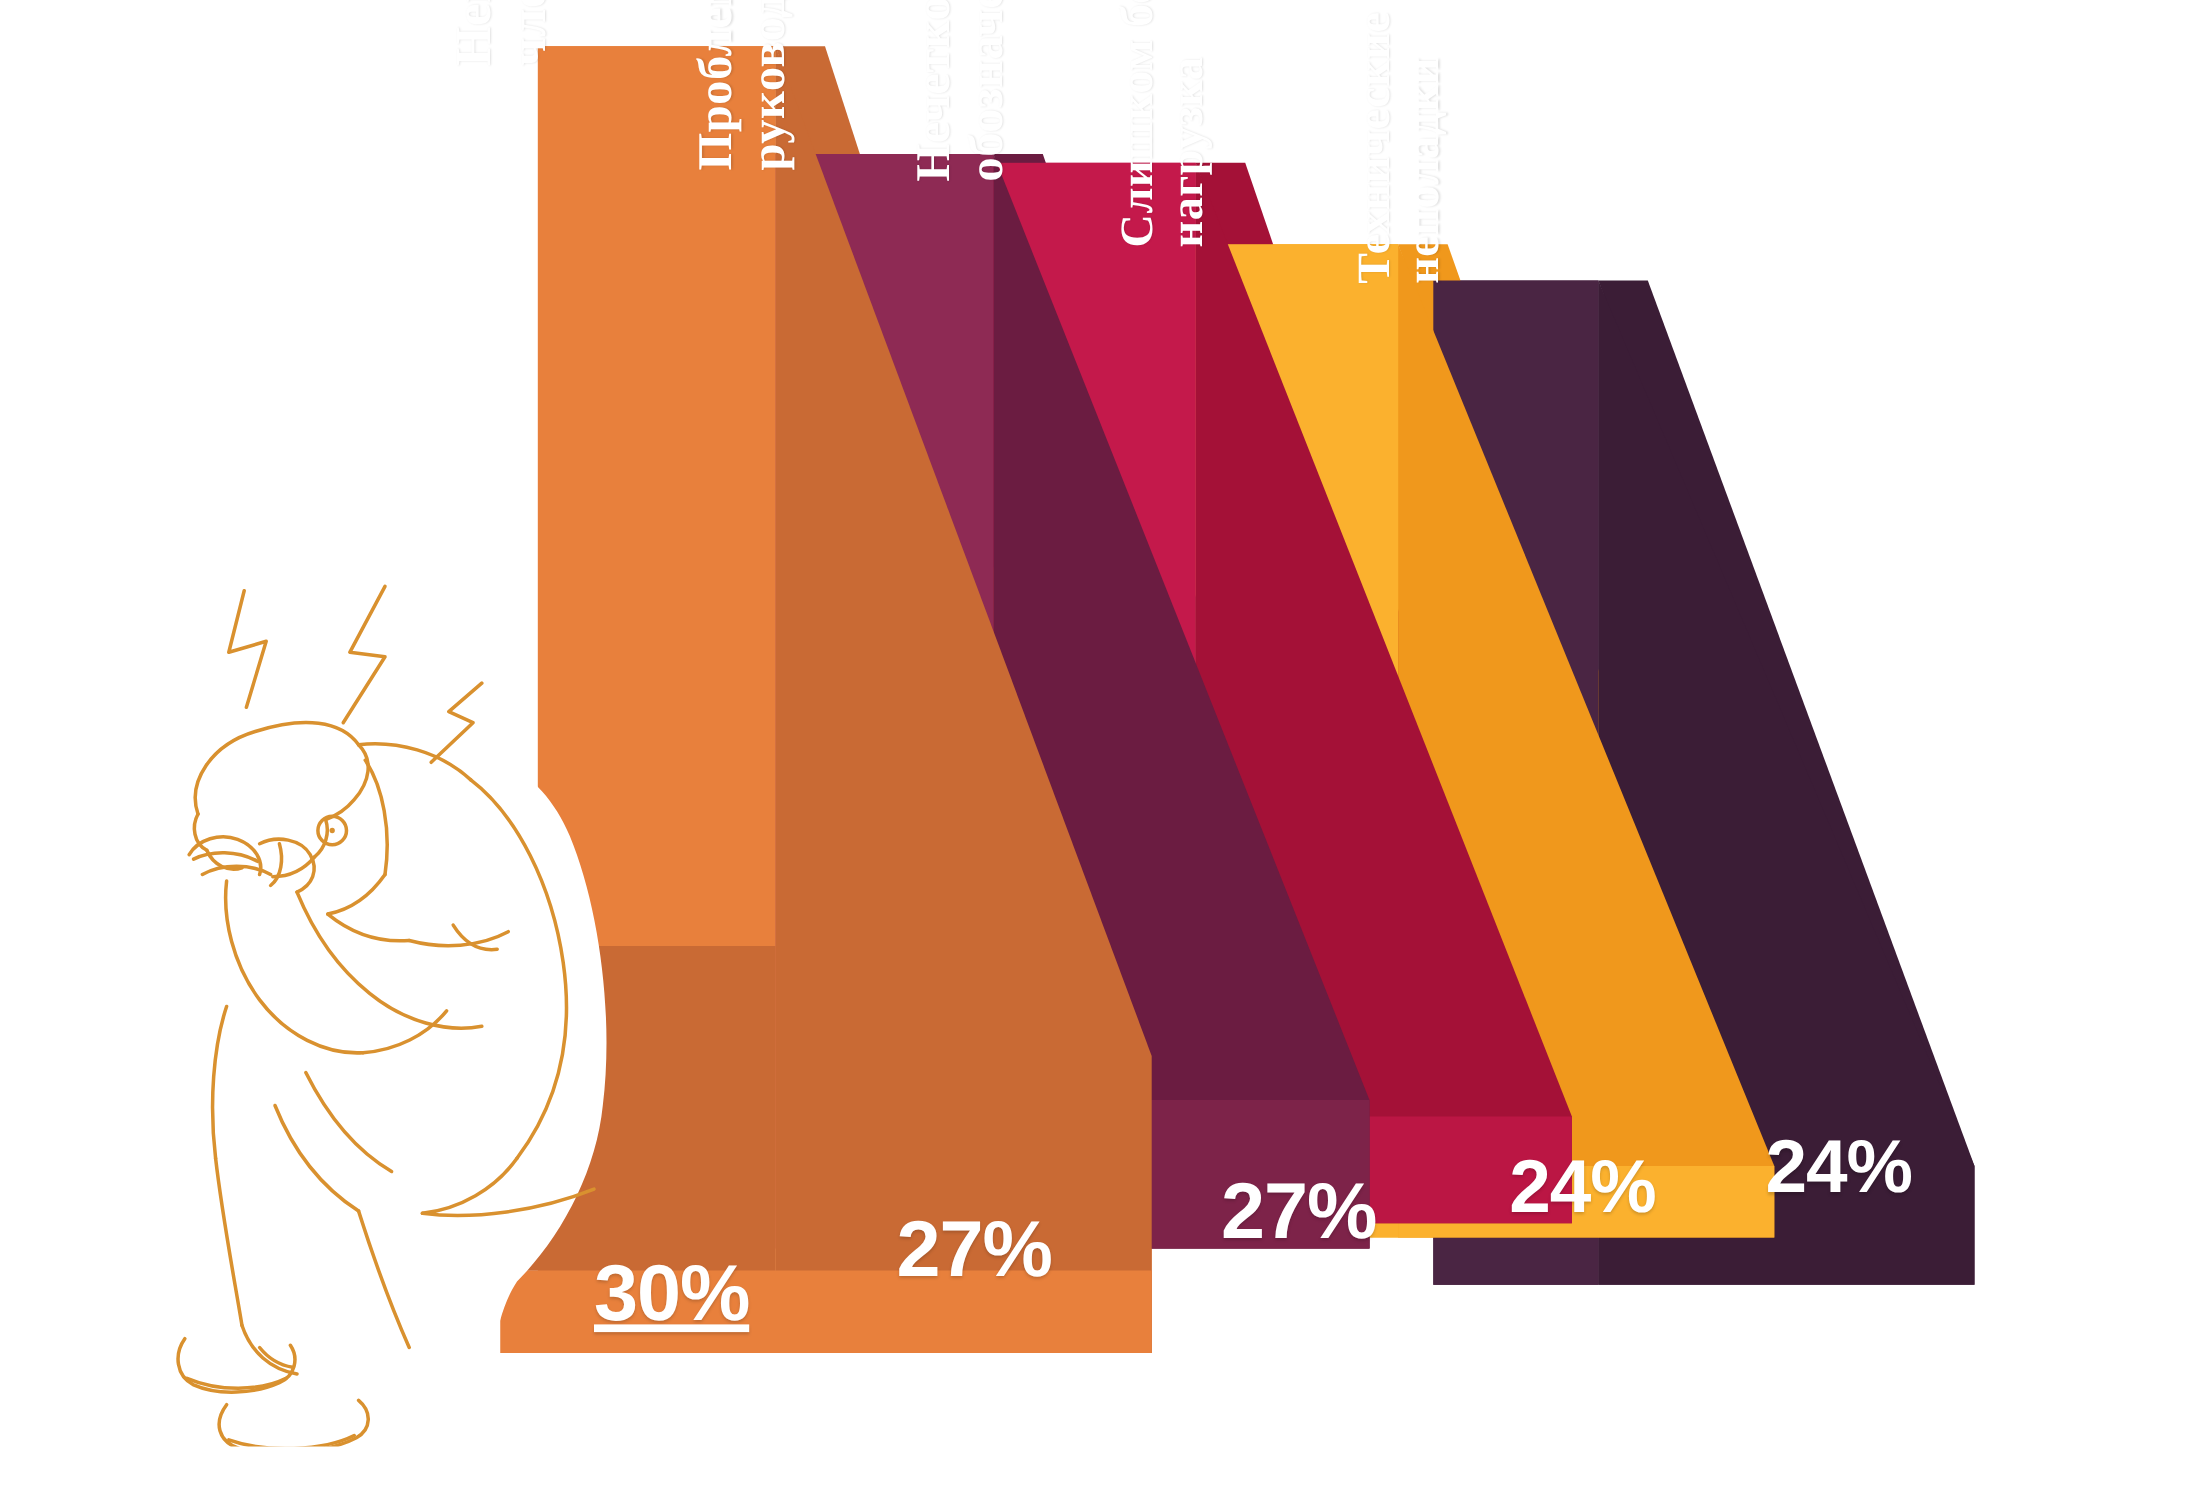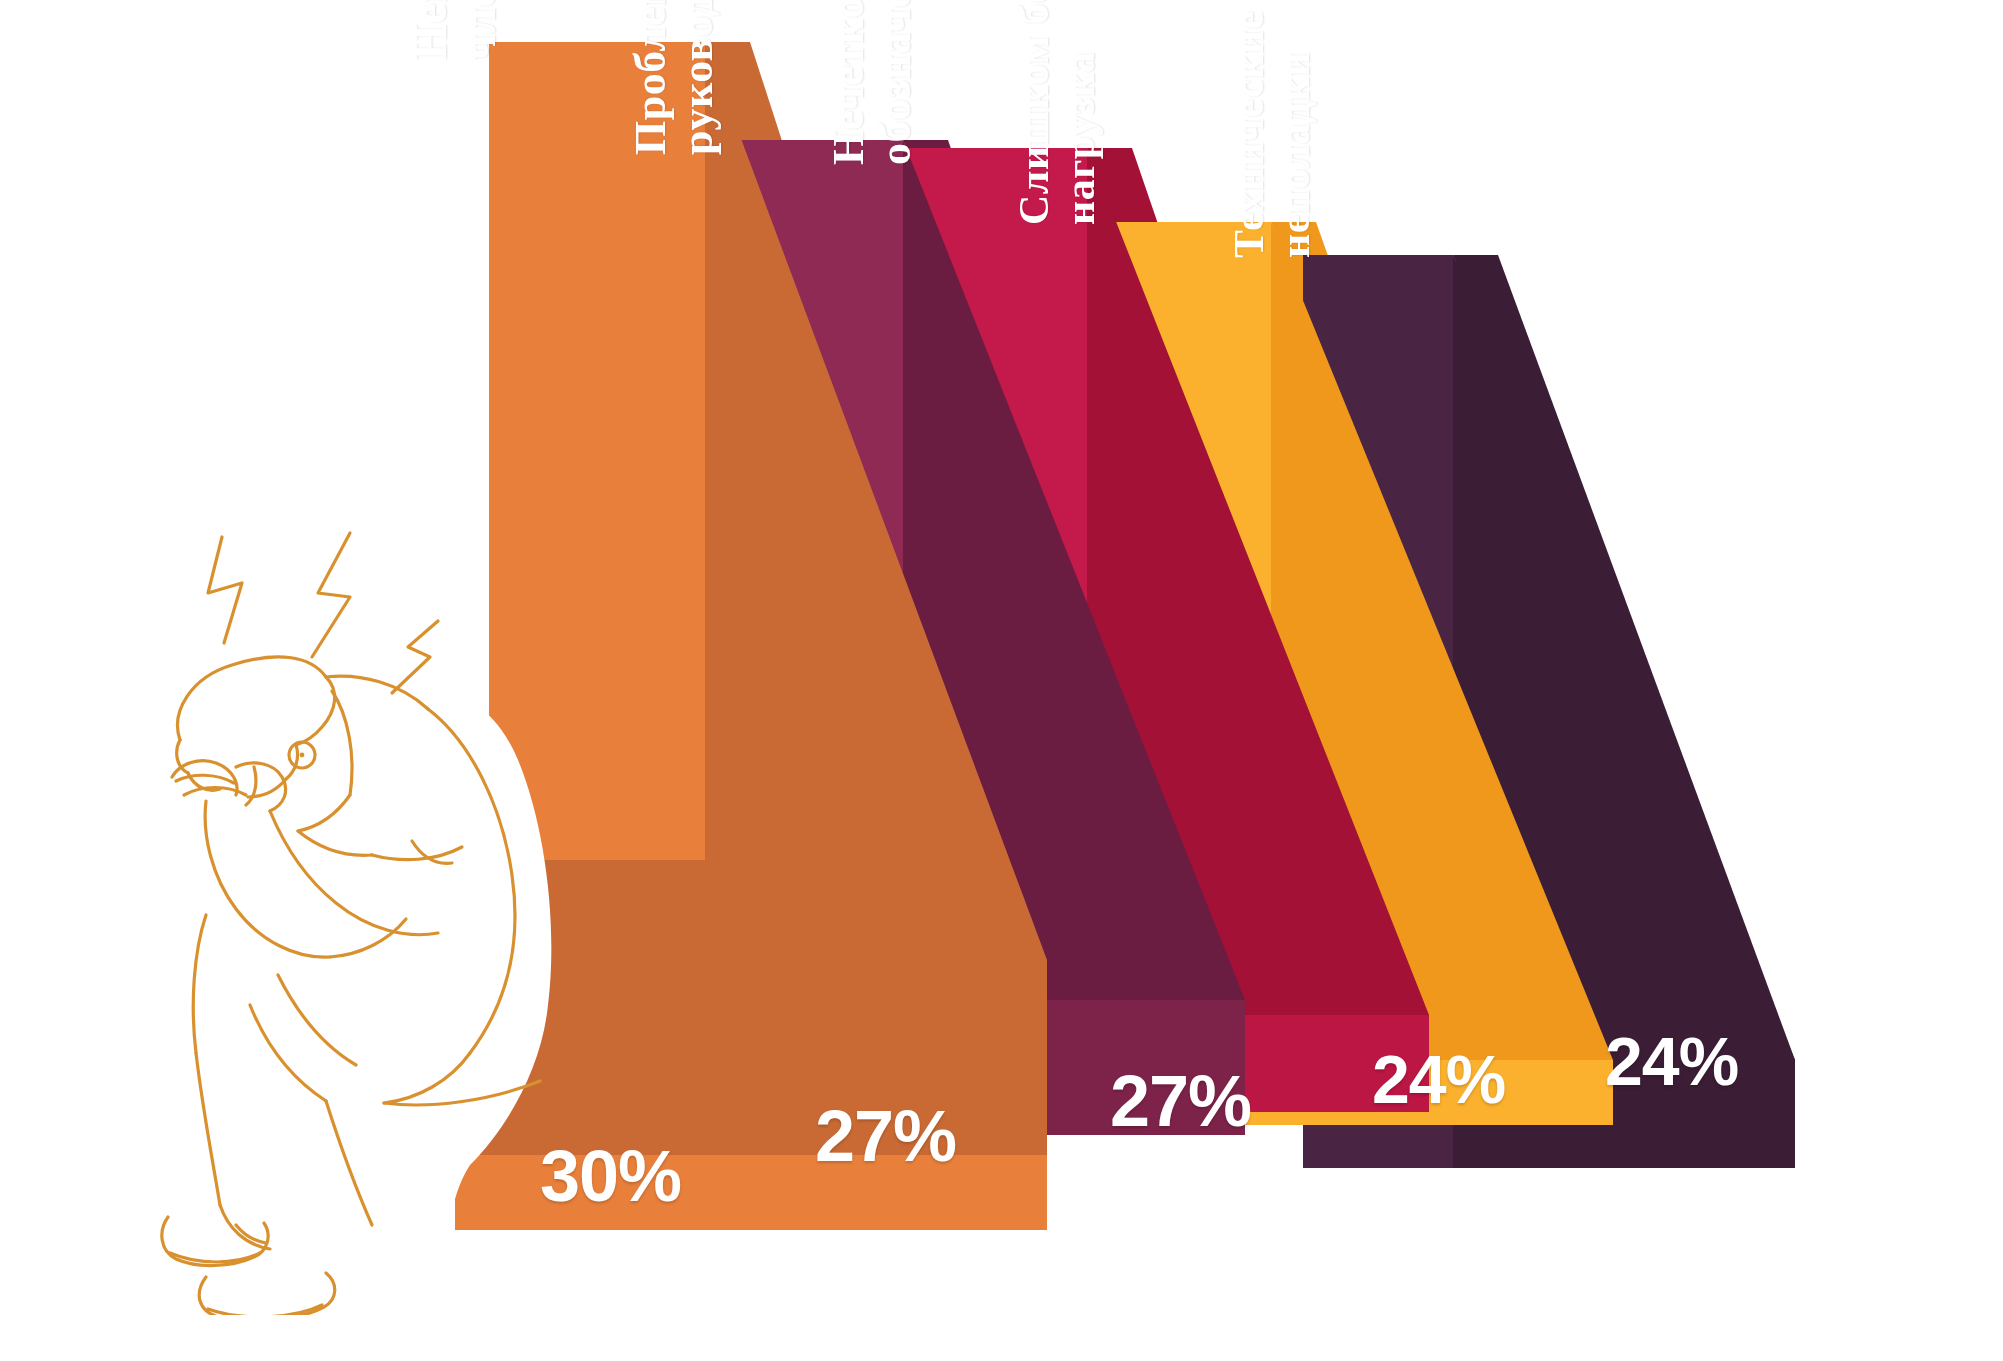--- a/index.html
+++ b/index.html
@@ -128,21 +128,21 @@
   <div class="bar-label" style="left:1103px; top:225px; height:550px; font-size:42px;">
     <span>Слишком большая</span>
     <span>нагрузка</span>
   </div>
 
   <div class="bar-label" style="left:1318px; top:258px; height:420px; font-size:42px;">
     <span>Технические</span>
     <span>неполадки</span>
   </div>
 
-  <div class="pct" style="left:540px; top:1135px; font-size:72px;">30%</div>
+  <div class="pct" style="left:540px; top:1135px; font-size:72px;text-decoration:underline;">30%</div>
 
   <div class="pct" style="left:815px; top:1095px; font-size:72px;">27%</div>
 
   <div class="pct" style="left:1110px; top:1060px; font-size:72px;">27%</div>
 
   <div class="pct" style="left:1372px; top:1040px; font-size:68px;">24%</div>
 
   <div class="pct" style="left:1605px; top:1022px; font-size:68px;">24%</div>
 
   <div id="person">

